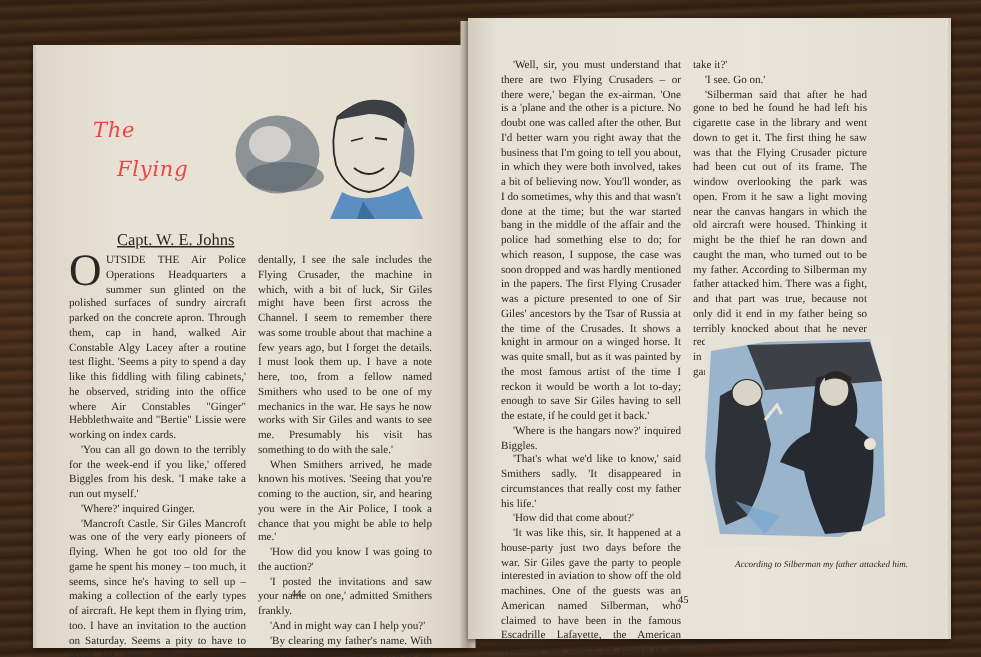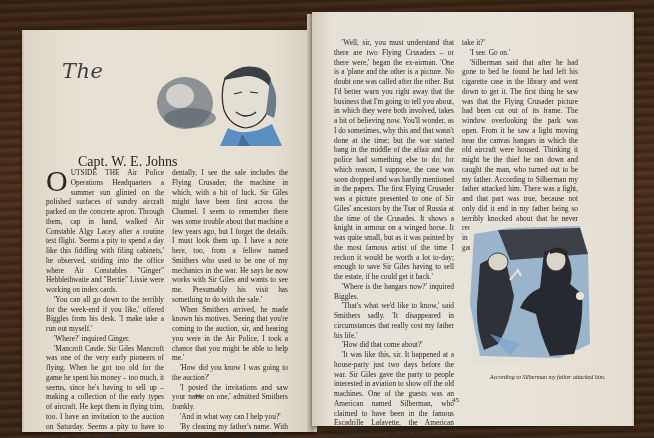--- a/index.html
+++ b/index.html
@@ -13,41 +13,42 @@
     background:linear-gradient(90deg,#ddd6c8 0%,#e8e2d6 20%,#e6e0d3 85%,#d4cdbf 100%);
     border-left:2px solid #cfc8ba;}
   .page-right{left:312px;top:12px;width:320px;height:414px;
     background:linear-gradient(90deg,#d2cbbd 0%,#e6e1d6 6%,#e9e4d9 60%,#e3ddd1 100%);
     border-right:2px solid #d5cfc2;}
   .gutter{position:absolute;left:307px;top:14px;width:10px;height:418px;
     background:linear-gradient(90deg,#c9c1b1,#a8a091 50%,#cdc6b7);}
   .col{position:absolute;font-size:7.4px;line-height:9.75px;text-align:justify;}
   .col p{margin:0;text-indent:8px;}
   .col p.noind{text-indent:0;}
-  .title{position:absolute;left:62px;top:58px;font-family:"DejaVu Serif",serif;font-style:italic;
-    font-size:21px;line-height:26px;color:#404040;letter-spacing:0.5px;}
+  .title{position:absolute;left:62px;top:74px;font-family:"DejaVu Serif",serif;font-style:italic;
+    font-size:14px;line-height:26px;color:#ef4444;letter-spacing:0.5px;}
   .title div{white-space:nowrap;}
-  .author{position:absolute;left:78px;top:154px;font-size:14px;color:#2a2622;}
+  .author{position:absolute;left:78px;top:154px;font-size:11px;color:#2a2622;text-decoration:underline;}
   .dropcap{float:left;font-size:30px;line-height:24px;margin:1px 3px 0 0;font-family:"Liberation Serif",serif;}
   .pnum{position:absolute;font-size:7px;color:#2a2622;}
   .illus{position:absolute;overflow:hidden;}
   .caption{position:absolute;font-size:6px;font-style:italic;color:#2a2622;white-space:nowrap;}
 </style>
 </head>
 <body>
 
 <div class="wood"></div>
 
 <div class="page page-left"></div>
 <div class="gutter"></div>
 
 <div class="page page-right"></div>
 
 <div class="title">
   <div>The</div>
+  <div style="padding-left:16px">Flying</div>
 </div>
 
 <div class="illus" style="left:150px;top:58px;width:135px;height:90px;">
   <svg width="135" height="90" viewBox="0 0 135 90">
     <ellipse cx="35" cy="45" rx="28" ry="26" fill="#6f7780" opacity="0.75"></ellipse>
     <ellipse cx="30" cy="38" rx="14" ry="12" fill="#d8d6d0" opacity="0.9"></ellipse>
     <ellipse cx="40" cy="60" rx="26" ry="10" fill="#55606a" opacity="0.6"></ellipse>
     <path d="M75 20 Q90 6 108 12 Q122 18 120 36 L118 52 Q112 68 96 70 Q80 68 74 52 Q70 36 75 20Z" fill="#e4dfd4" stroke="#2a2622" stroke-width="1.2"></path>
     <path d="M74 22 Q88 4 110 10 Q124 16 121 30 Q112 18 96 18 Q84 20 74 22Z" fill="#3c3f44"></path>
     <path d="M120 22 Q130 36 124 60 L116 56Z" fill="#6c7a8c"></path>
@@ -65,21 +66,21 @@
   <p>'You can all go down to the terribly for the week-end if you like,' offered Biggles from his desk. 'I make take a run out myself.'</p>
   <p>'Where?' inquired Ginger.</p>
   <p>'Mancroft Castle. Sir Giles Mancroft was one of the very early pioneers of flying. When he got too old for the game he spent his money – too much, it seems, since he's having to sell up – making a collection of the early types of aircraft. He kept them in flying trim, too. I have an invitation to the auction on Saturday. Seems a pity to have to break up what must be a unique aviation museum. Inci-</p>
 </div>
 
 <div class="col" style="left:172px;top:168px;width:116px;">
   <p class="noind">dentally, I see the sale includes the Flying Crusader, the machine in which, with a bit of luck, Sir Giles might have been first across the Channel. I seem to remember there was some trouble about that machine a few years ago, but I forget the details. I must look them up. I have a note here, too, from a fellow named Smithers who used to be one of my mechanics in the war. He says he now works with Sir Giles and wants to see me. Presumably his visit has something to do with the sale.'</p>
   <p>When Smithers arrived, he made known his motives. 'Seeing that you're coming to the auction, sir, and hearing you were in the Air Police, I took a chance that you might be able to help me.'</p>
   <p>'How did you know I was going to the auction?'</p>
   <p>'I posted the invitations and saw your name on one,' admitted Smithers frankly.</p>
-  <p>'And in what way can I help you?'</p>
+  <p>'And in might way can I help you?'</p>
   <p>'By clearing my father's name. With the old Crusader being sold it'll be the last chance.'</p>
 
 </div>
 
 <div class="pnum" style="left:160px;top:392px;margin-left:34px;">44</div>
 
 <div class="col" style="left:334px;top:38px;width:120px;">
   <p>'Well, sir, you must understand that there are two Flying Crusaders – or there were,' began the ex-airman. 'One is a 'plane and the other is a picture. No doubt one was called after the other. But I'd better warn you right away that the business that I'm going to tell you about, in which they were both involved, takes a bit of believing now. You'll wonder, as I do sometimes, why this and that wasn't done at the time; but the war started bang in the middle of the affair and the police had something else to do; for which reason, I suppose, the case was soon dropped and was hardly mentioned in the papers. The first Flying Crusader was a picture presented to one of Sir Giles' ancestors by the Tsar of Russia at the time of the Crusades. It shows a knight in armour on a winged horse. It was quite small, but as it was painted by the most famous artist of the time I reckon it would be worth a lot to-day; enough to save Sir Giles having to sell the estate, if he could get it back.'</p>
   <p>'Where is the hangars now?' inquired Biggles.</p>
   <p>'That's what we'd like to know,' said Smithers sadly. 'It disappeared in circumstances that really cost my father his life.'</p>

